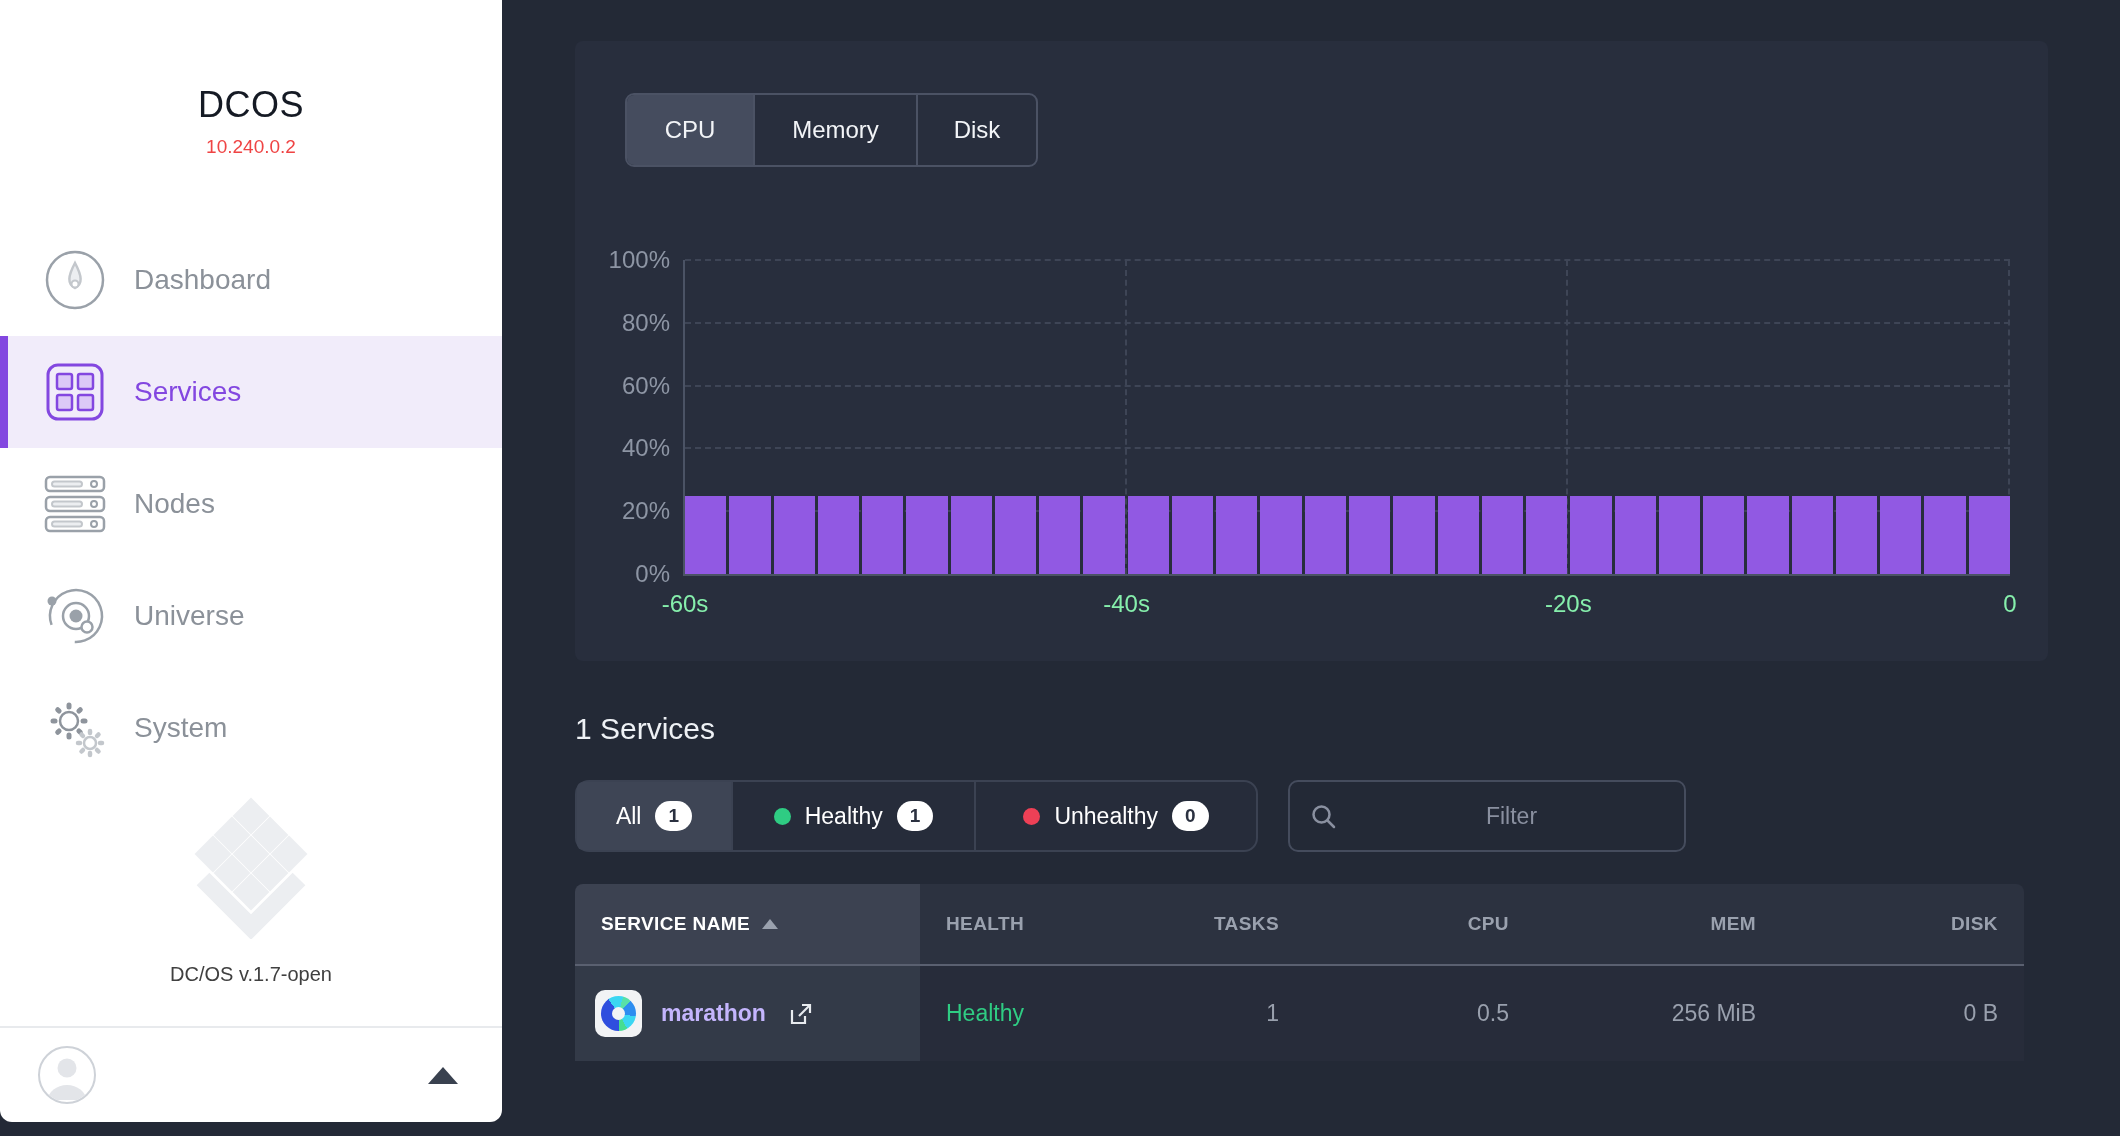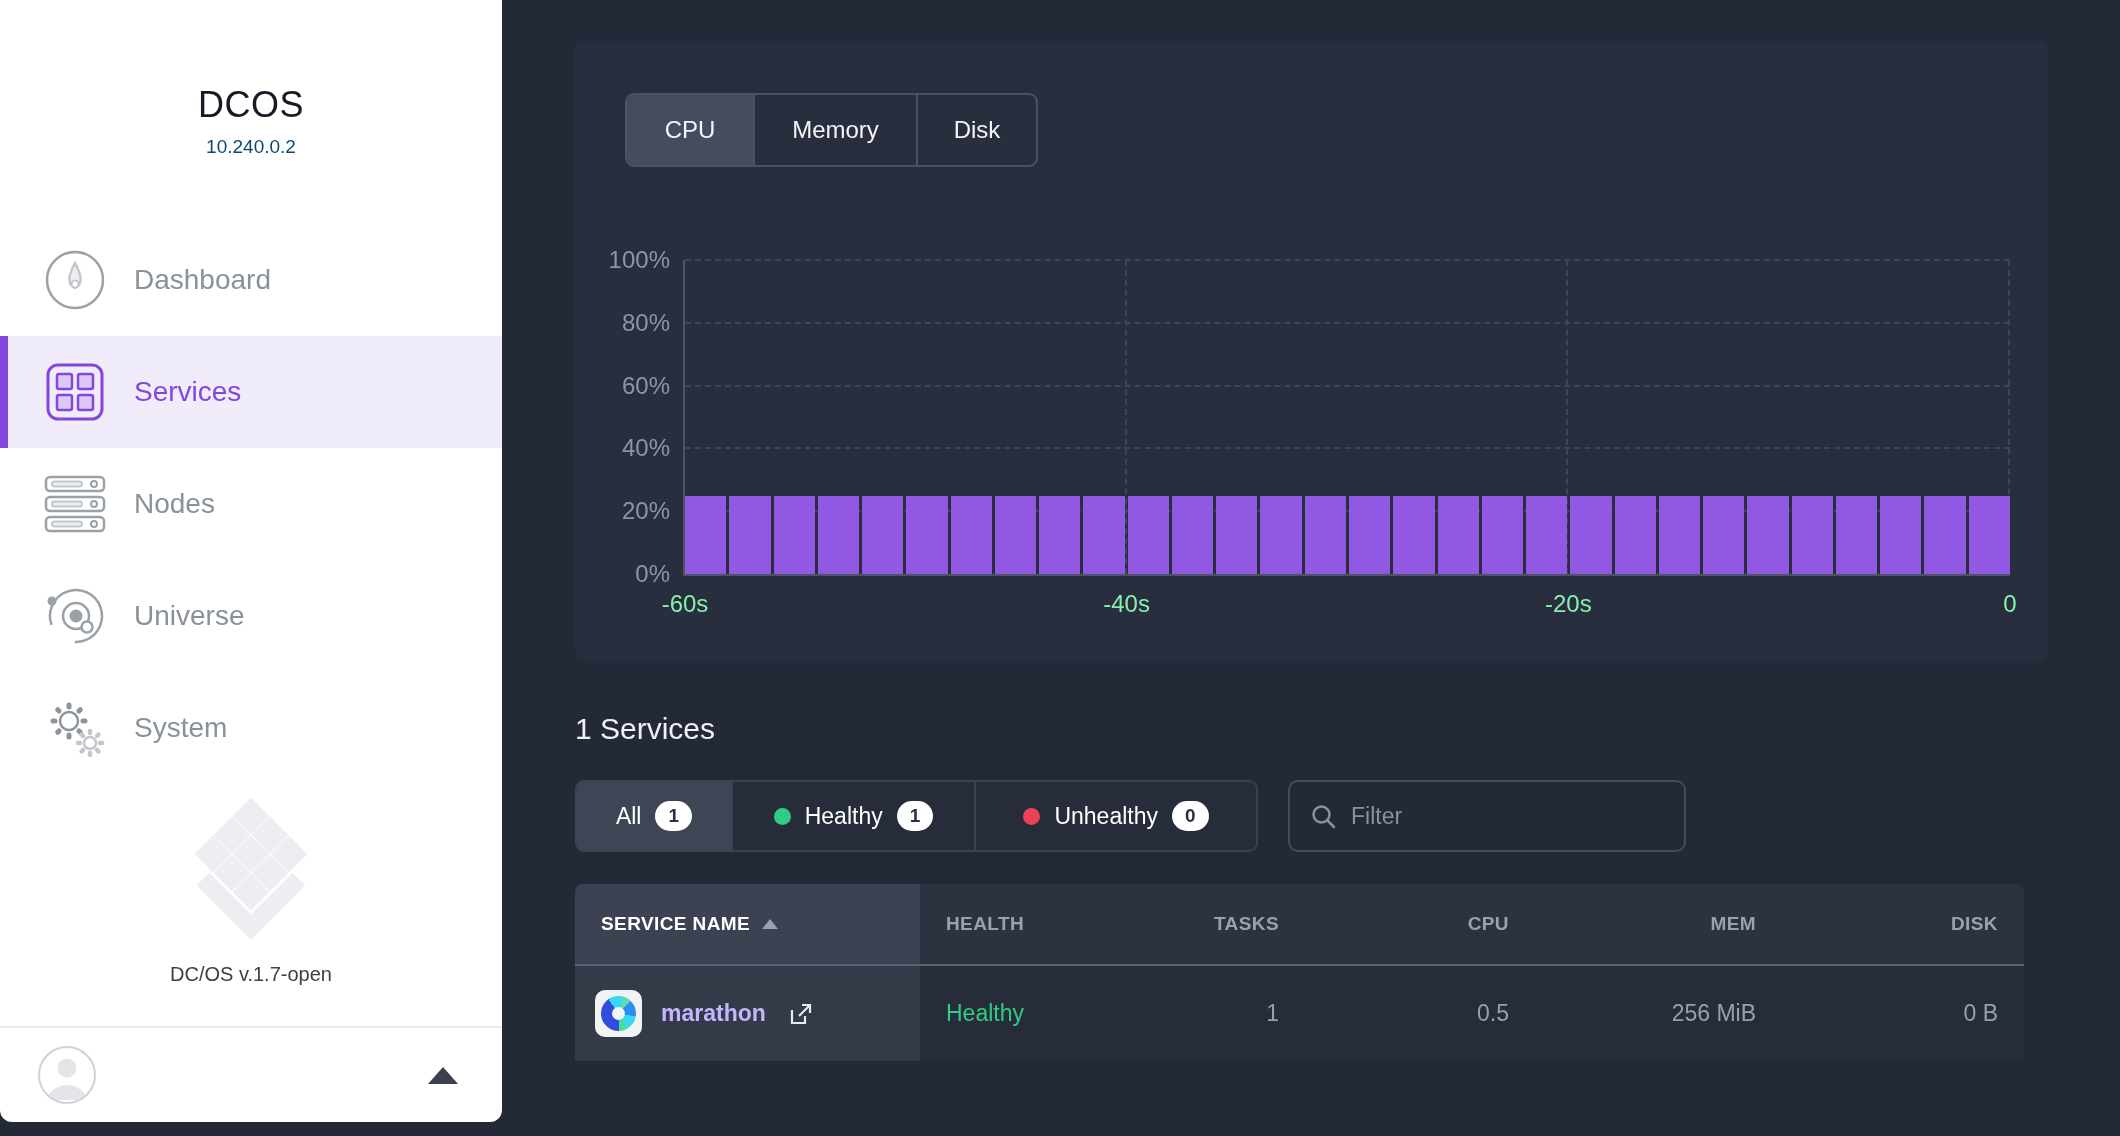--- a/index.html
+++ b/index.html
@@ -12,21 +12,21 @@
   }
 
   
   .sidebar {
     position:absolute; left:0; top:0; width:502px; height:1122px;
     background:#ffffff; border-radius:0 0 12px 12px;
     display:flex; flex-direction:column;
   }
   .brand { text-align:center; padding-top:44px;margin-top:40px; }
   .brand-title { font-size:36px; color:#151a24; letter-spacing:0.5px; font-weight:500; }
-  .brand-ip { margin-top:10px; font-size:19px; color:#0c4a6e; }
+  .brand-ip { margin-top:10px; font-size:19px; color:#ef4444; }
   .menu { margin-top:66px; }
   .menu-item {
     position:relative; height:112px; display:flex; align-items:center;
     padding-left:38px; cursor:pointer;
   }
   .menu-item .mi-icon { width:74px; display:flex; justify-content:center; align-items:center; }
   .menu-item .mi-label { margin-left:22px; font-size:28px; color:#8b9199; }
   .menu-item.active { background:#f1ecfa; }
   .menu-item.active::before {
     content:""; position:absolute; left:0; top:0; bottom:0; width:8px; background:#8347e0;
@@ -91,42 +91,42 @@
     display:flex; align-items:flex-end; gap:3px;
   }
   .bar { flex:1; background:var(--bar-color,#9159e3); }
 
   .services-heading {
     position:absolute; left:73px; top:712px; font-size:30px; color:#eef1f5; font-weight:500;
   }
 
   .filter-tabs {
     position:absolute; left:73px; top:780px; width:683px; height:72px;
-    display:flex; background:#262c3a; border:2px solid #3b4252; border-radius:9px;
+    display:flex; background:#262c3a; border:2px solid #3b4252; border-radius:14px;
   }
   .ftab {
     display:flex; align-items:center; justify-content:center;
     font-size:23px; color:#ffffff; cursor:pointer;
   }
   .ftab + .ftab { border-left:2px solid #3b4252; }
   .ftab.active { background:#3e4555; border-radius:6px 0 0 6px; }
   .ftab-all { width:154px; } .ftab-healthy { width:243px; } .ftab-unhealthy { flex:1; }
   .dot { width:17px; height:17px; border-radius:50%; margin-right:14px; }
   .count-badge {
     margin-left:14px; background:#ffffff; color:#2b3140; font-weight:bold;
     font-size:19px; border-radius:16px; padding:3px 13px; line-height:24px;
   }
 
   .filter-input-wrap {
     position:absolute; left:786px; top:780px; width:398px; height:72px;
     border:2px solid #454c5d; border-radius:10px; display:flex; align-items:center; padding:0 20px;
   }
   .filter-input {
-    flex:1; margin-left:14px; background:transparent; border:none; outline:none;
-    font-size:23px; color:#cdd2db; font-family:inherit;
+    flex:1; margin-left:22px; background:transparent; border:none; outline:none;
+    font-size:23px; color:#cdd2db; font-family:inherit;text-align:center;
   }
   .filter-input::placeholder { color:#8a90a0; }
 
   .table { position:absolute; left:73px; top:884px; width:1449px; }
   .thead, .trow { display:grid; grid-template-columns:345px 255px 130px 230px 247px 242px; }
   .thead { height:82px; border-bottom:2px solid #5a6070; }
   .th {
     background:#2c3240; display:flex; align-items:center;
     font-size:19px; font-weight:bold; letter-spacing:0.4px; color:#9aa1ae; cursor:pointer;
   }

